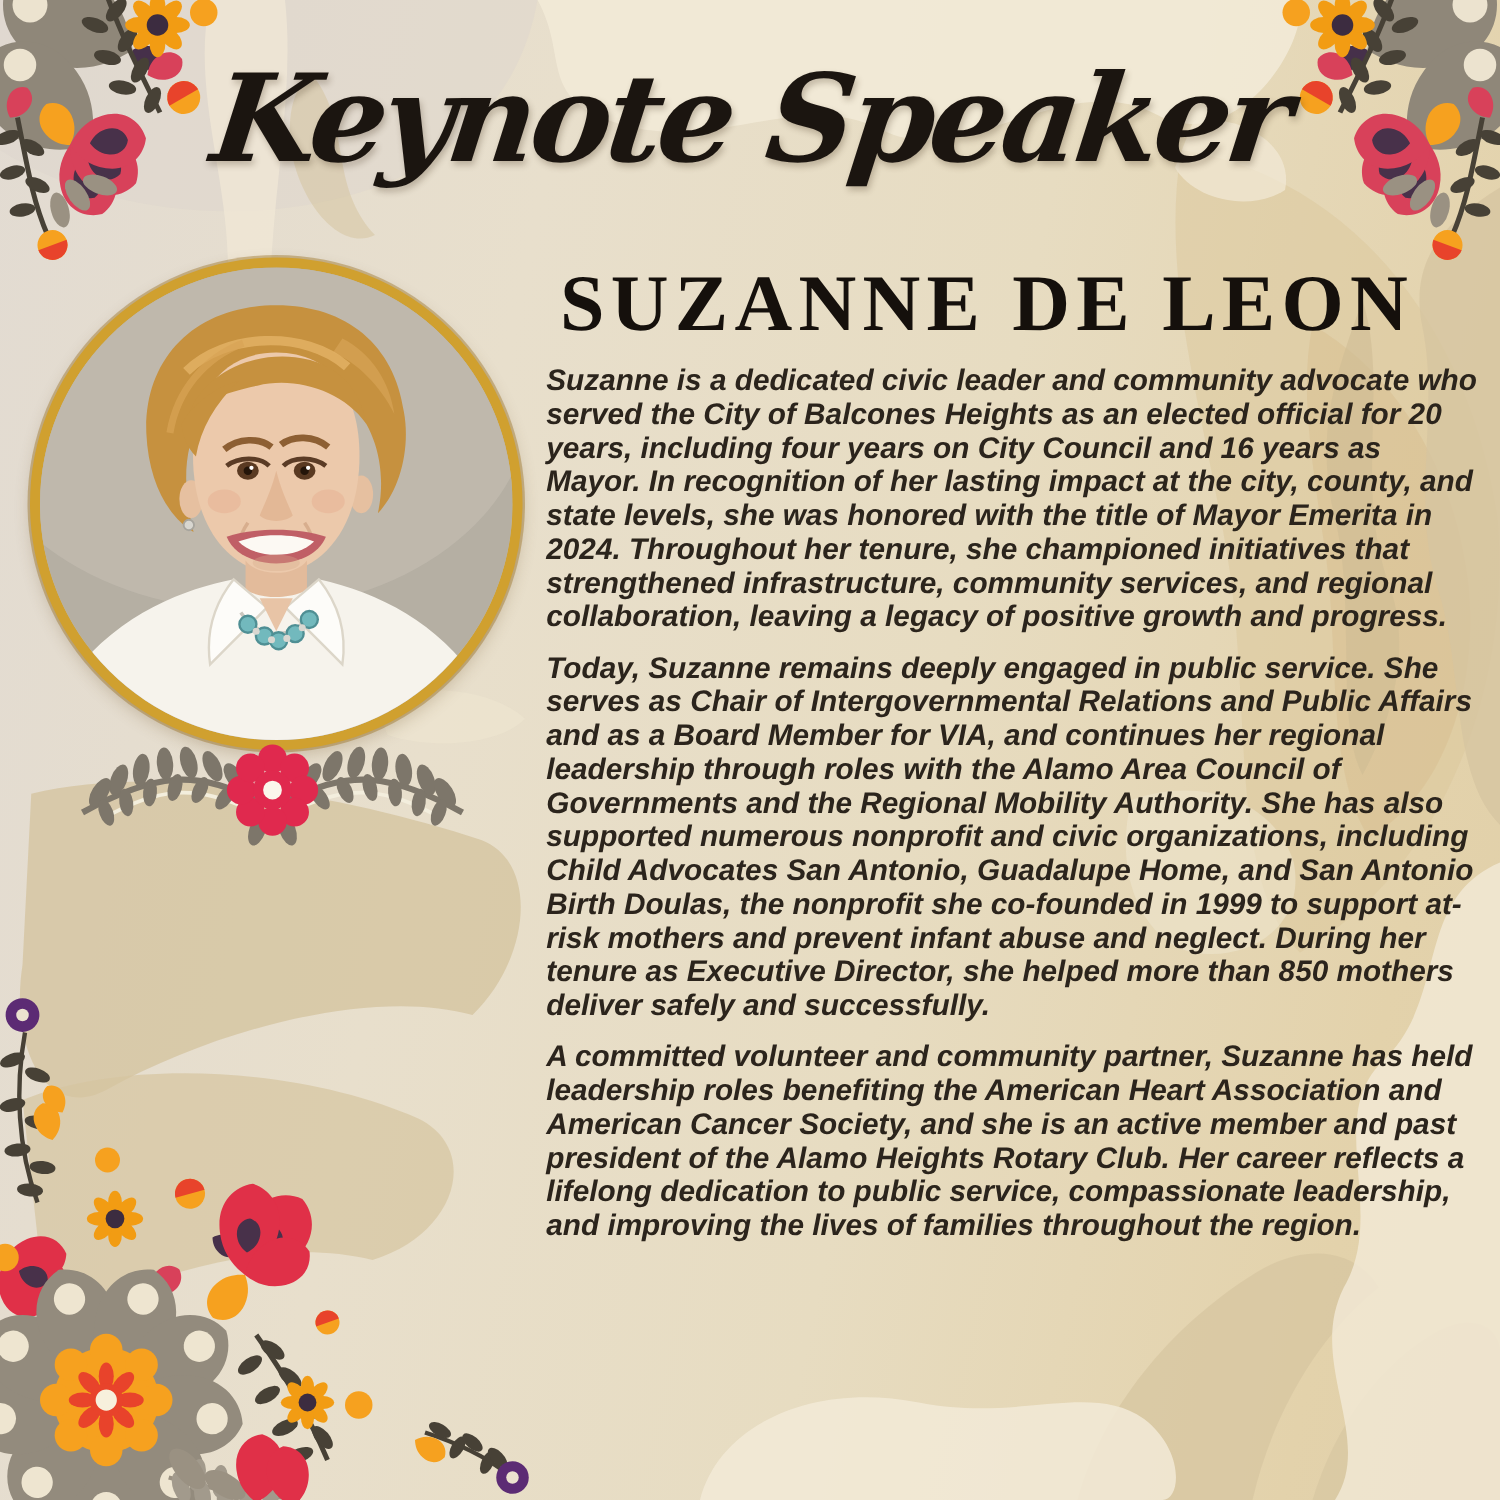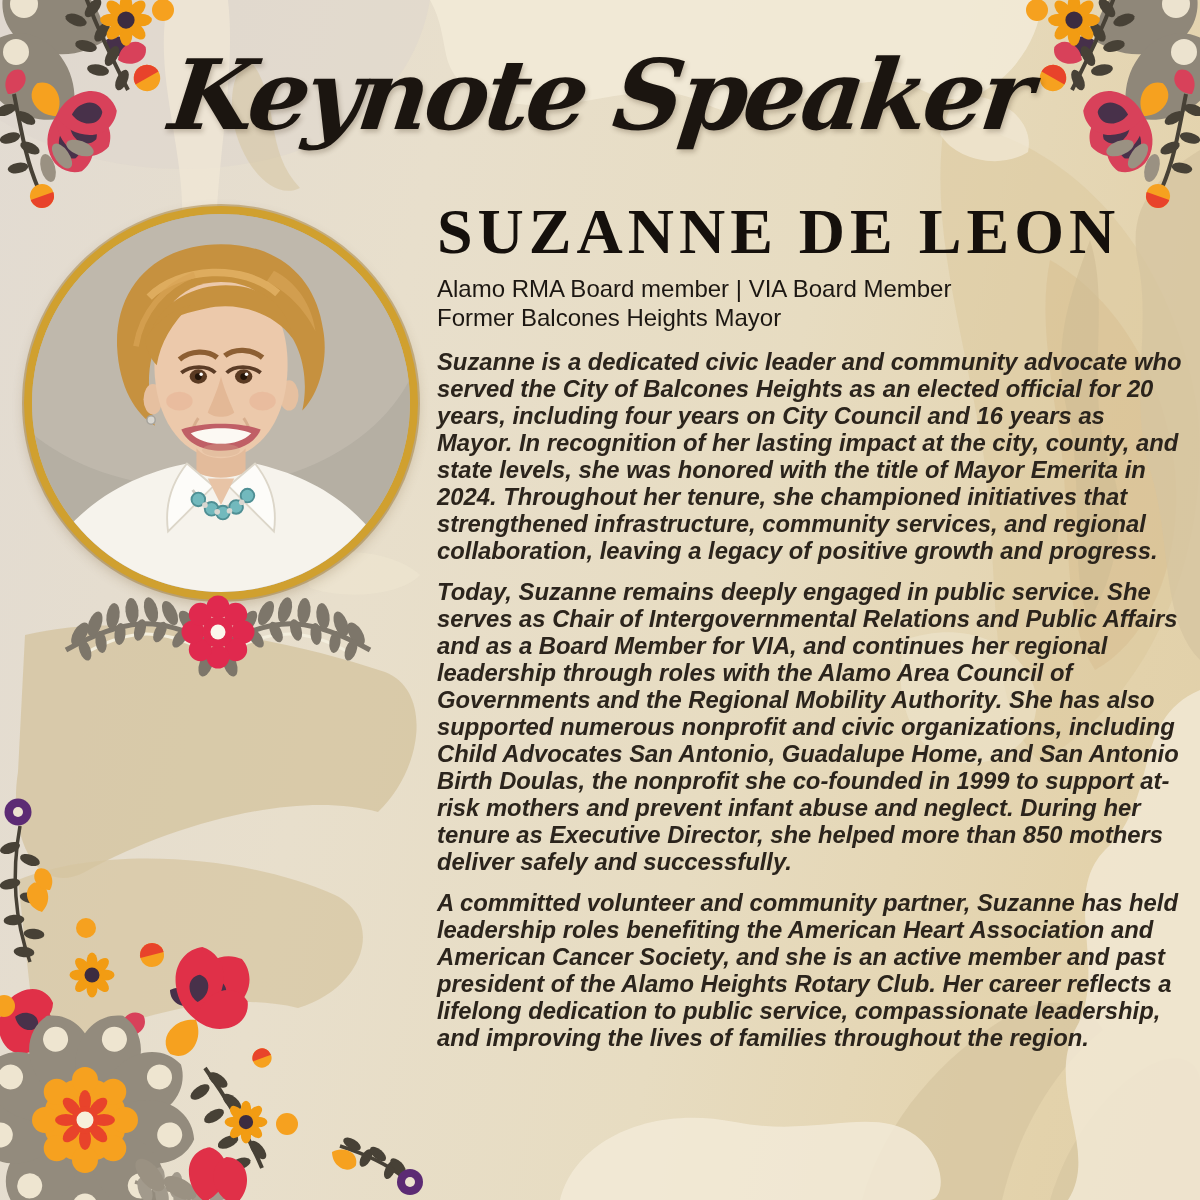--- a/index.html
+++ b/index.html
@@ -23,21 +23,21 @@
     text-shadow:2px 3px 5px rgba(70,52,28,.28);
   }
   .photo{
     position:absolute;left:24px;top:206px;width:378px;height:378px;
     border-radius:50%;border:8px solid #d0a02f;overflow:hidden;background:#b5afa3;
     box-shadow:0 0 0 2px rgba(150,108,25,.4), inset 0 0 0 3px rgba(244,210,120,.55), 0 5px 12px rgba(110,85,40,.25);
   }
   .photo svg{width:100%;height:100%;}
   .content{position:absolute;left:437px;top:200px;width:748px;}
   .name{
-    margin:0;font-family:"Liberation Serif",serif;font-weight:700;
+    margin:11px;font-family:"Liberation Serif",serif;font-weight:700;
     font-size:64px;line-height:64px;letter-spacing:5px;color:#15100c;
   }
   .roles{margin-top:10px;font-size:24px;line-height:29px;color:#1c1712;font-weight:500;}
   .bio{margin-top:16px;}
   .bio p{
     margin:0 0 14px;font-style:italic;font-size:23.8px;line-height:27px;color:#2b241c;font-weight:bold;
   }
 </style>
 </head>
 <body>
@@ -533,24 +533,20 @@
     </g>
     <use href="#td" fill="#f6a11f" transform="translate(332,402) rotate(-60) scale(0.45)"></use>
     <g transform="translate(410,432)">
         <circle r="13" fill="#5c2b74"></circle>
         <circle r="5" fill="#ece3cf"></circle>
       </g>
   </svg>
 
   <div class="content">
     <h1 class="name">SUZANNE DE LEON</h1>
-    <div class="roles">
-      <div>Alamo RMA Board member | VIA Board Member</div>
-      <div>Former Balcones Heights Mayor</div>
-    </div>
     <div class="bio">
       <p>Suzanne is a dedicated civic leader and community advocate who served the City of Balcones Heights as an elected official for 20 years, including four years on City Council and 16 years as Mayor. In recognition of her lasting impact at the city, county, and state levels, she was honored with the title of Mayor Emerita in 2024. Throughout her tenure, she championed initiatives that strengthened infrastructure, community services, and regional collaboration, leaving a legacy of positive growth and progress.</p>
       <p>Today, Suzanne remains deeply engaged in public service. She serves as Chair of Intergovernmental Relations and Public Affairs and as a Board Member for VIA, and continues her regional leadership through roles with the Alamo Area Council of Governments and the Regional Mobility Authority. She has also supported numerous nonprofit and civic organizations, including Child Advocates San Antonio, Guadalupe Home, and San Antonio Birth Doulas, the nonprofit she co-founded in 1999 to support at-risk mothers and prevent infant abuse and neglect. During her tenure as Executive Director, she helped more than 850 mothers deliver safely and successfully.</p>
       <p>A committed volunteer and community partner, Suzanne has held leadership roles benefiting the American Heart Association and American Cancer Society, and she is an active member and past president of the Alamo Heights Rotary Club. Her career reflects a lifelong dedication to public service, compassionate leadership, and improving the lives of families throughout the region.</p>
     </div>
   </div>
 
 </div>
 
 </body></html>

